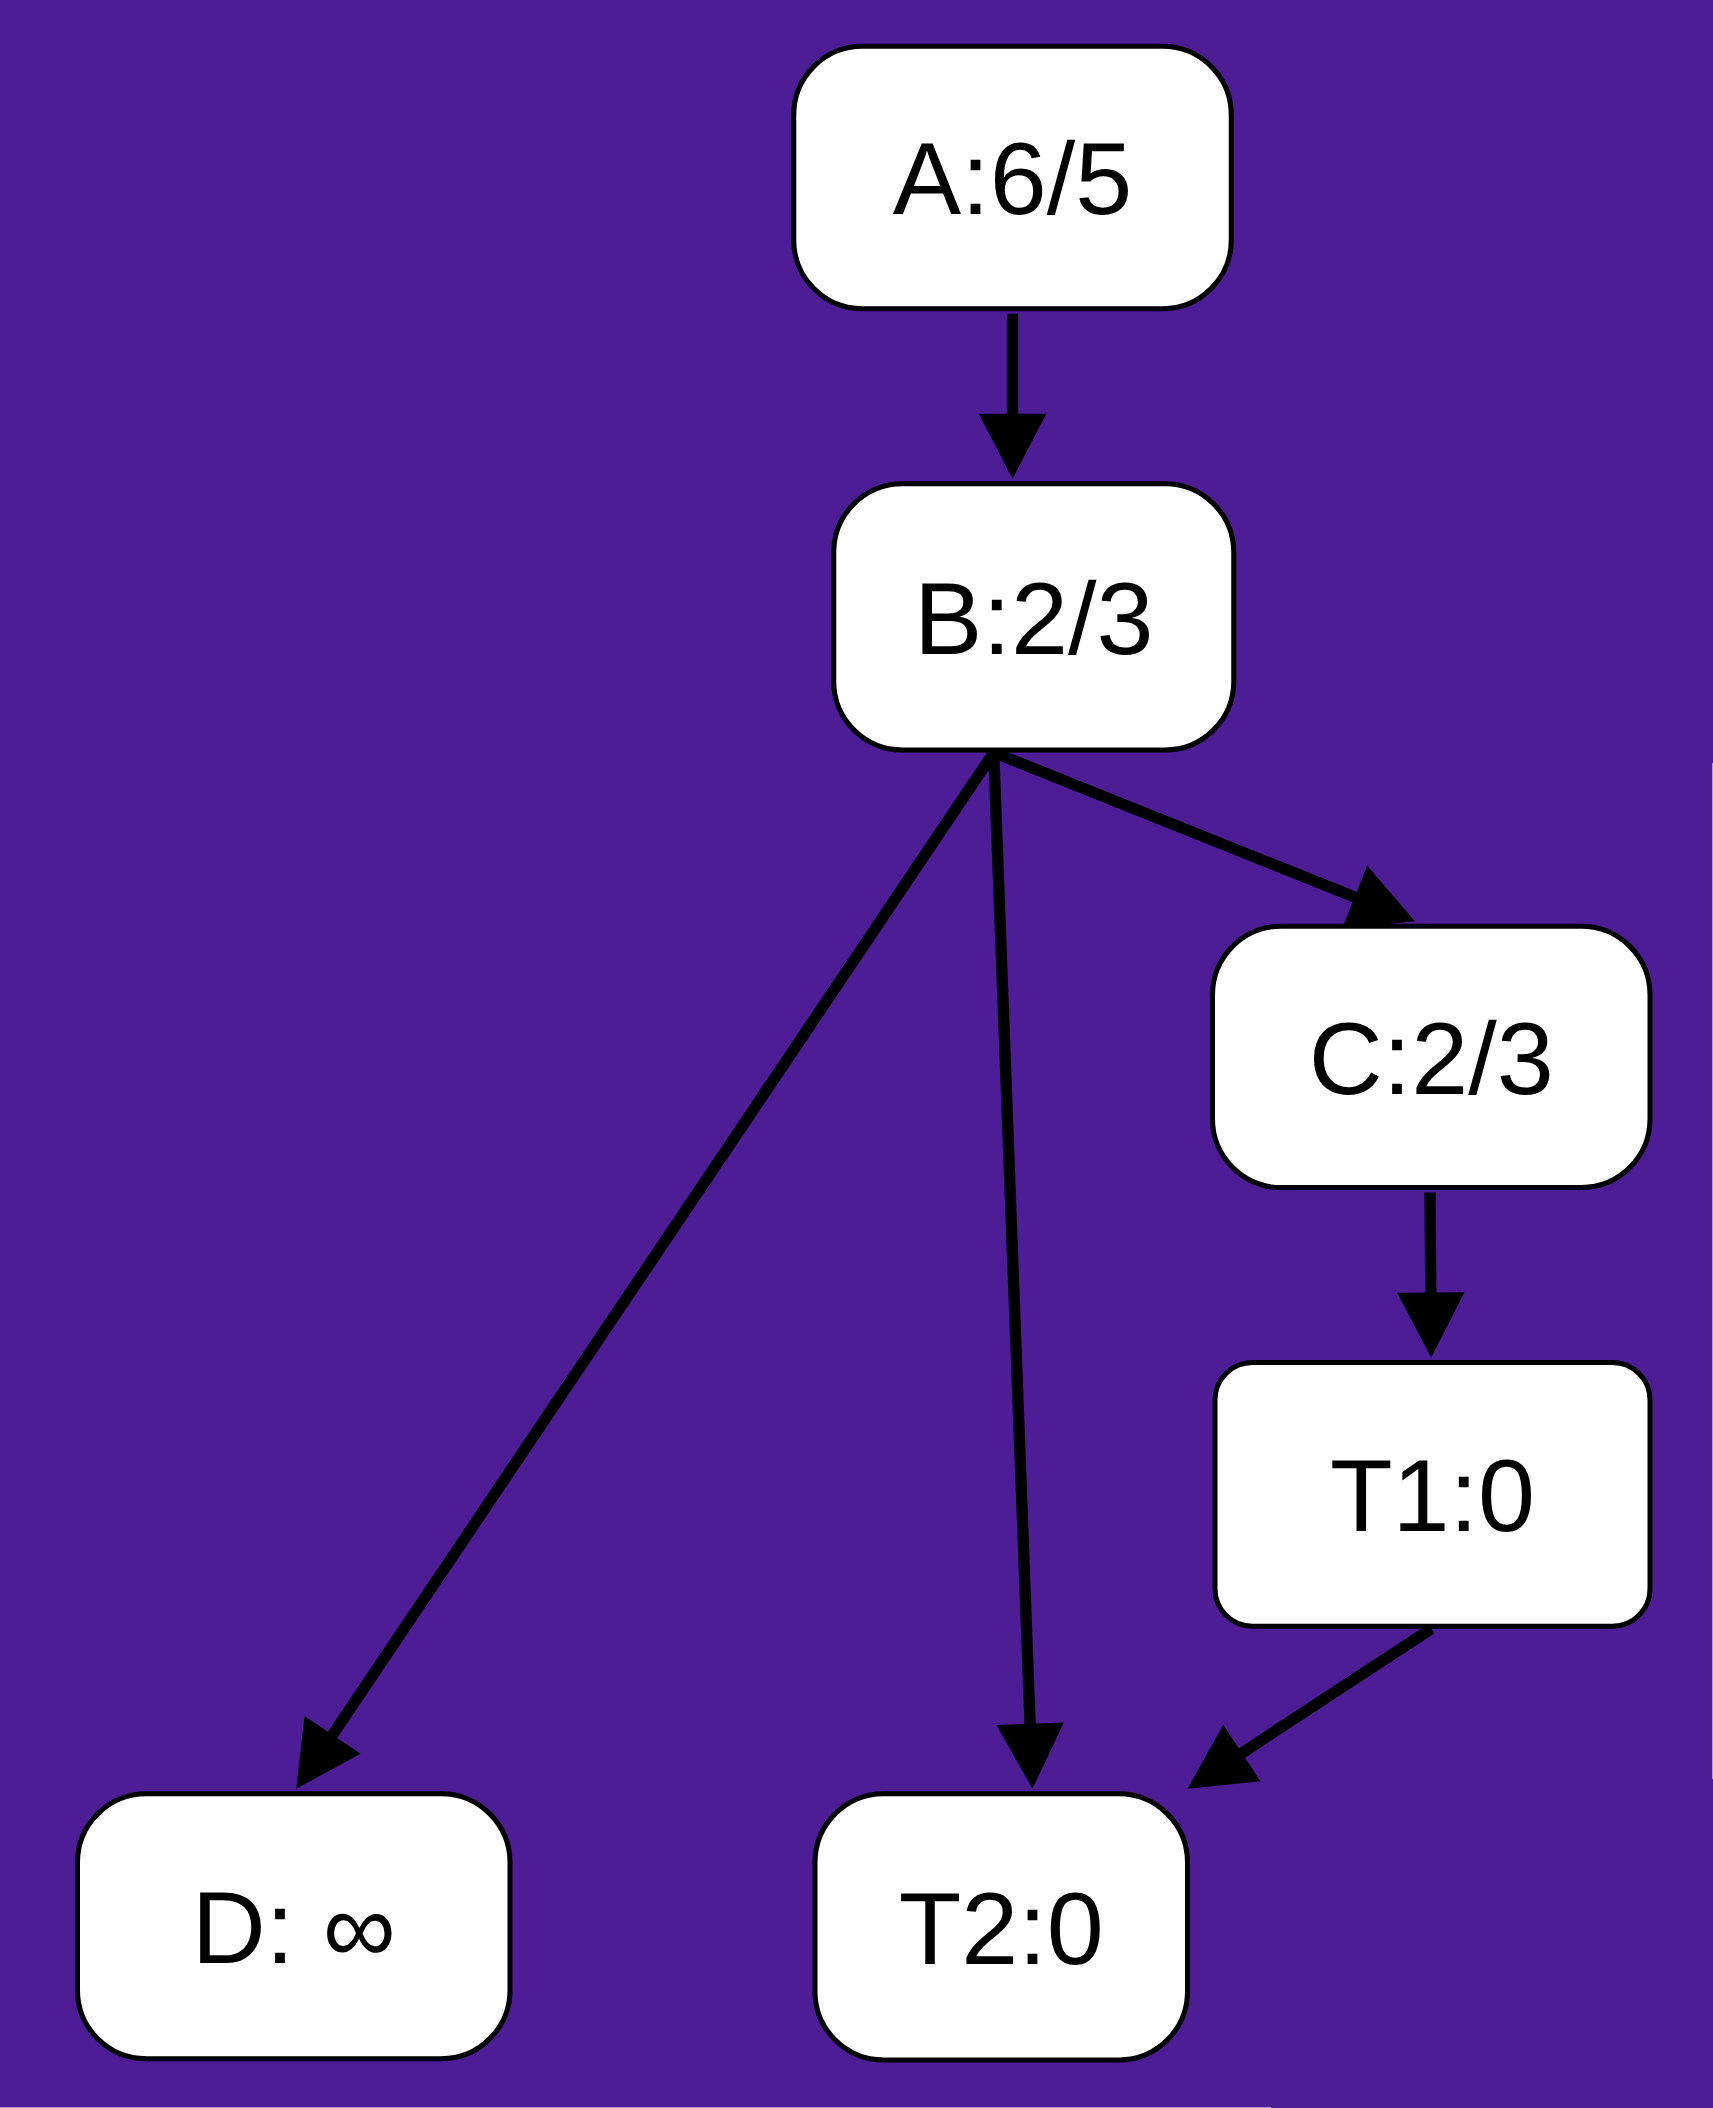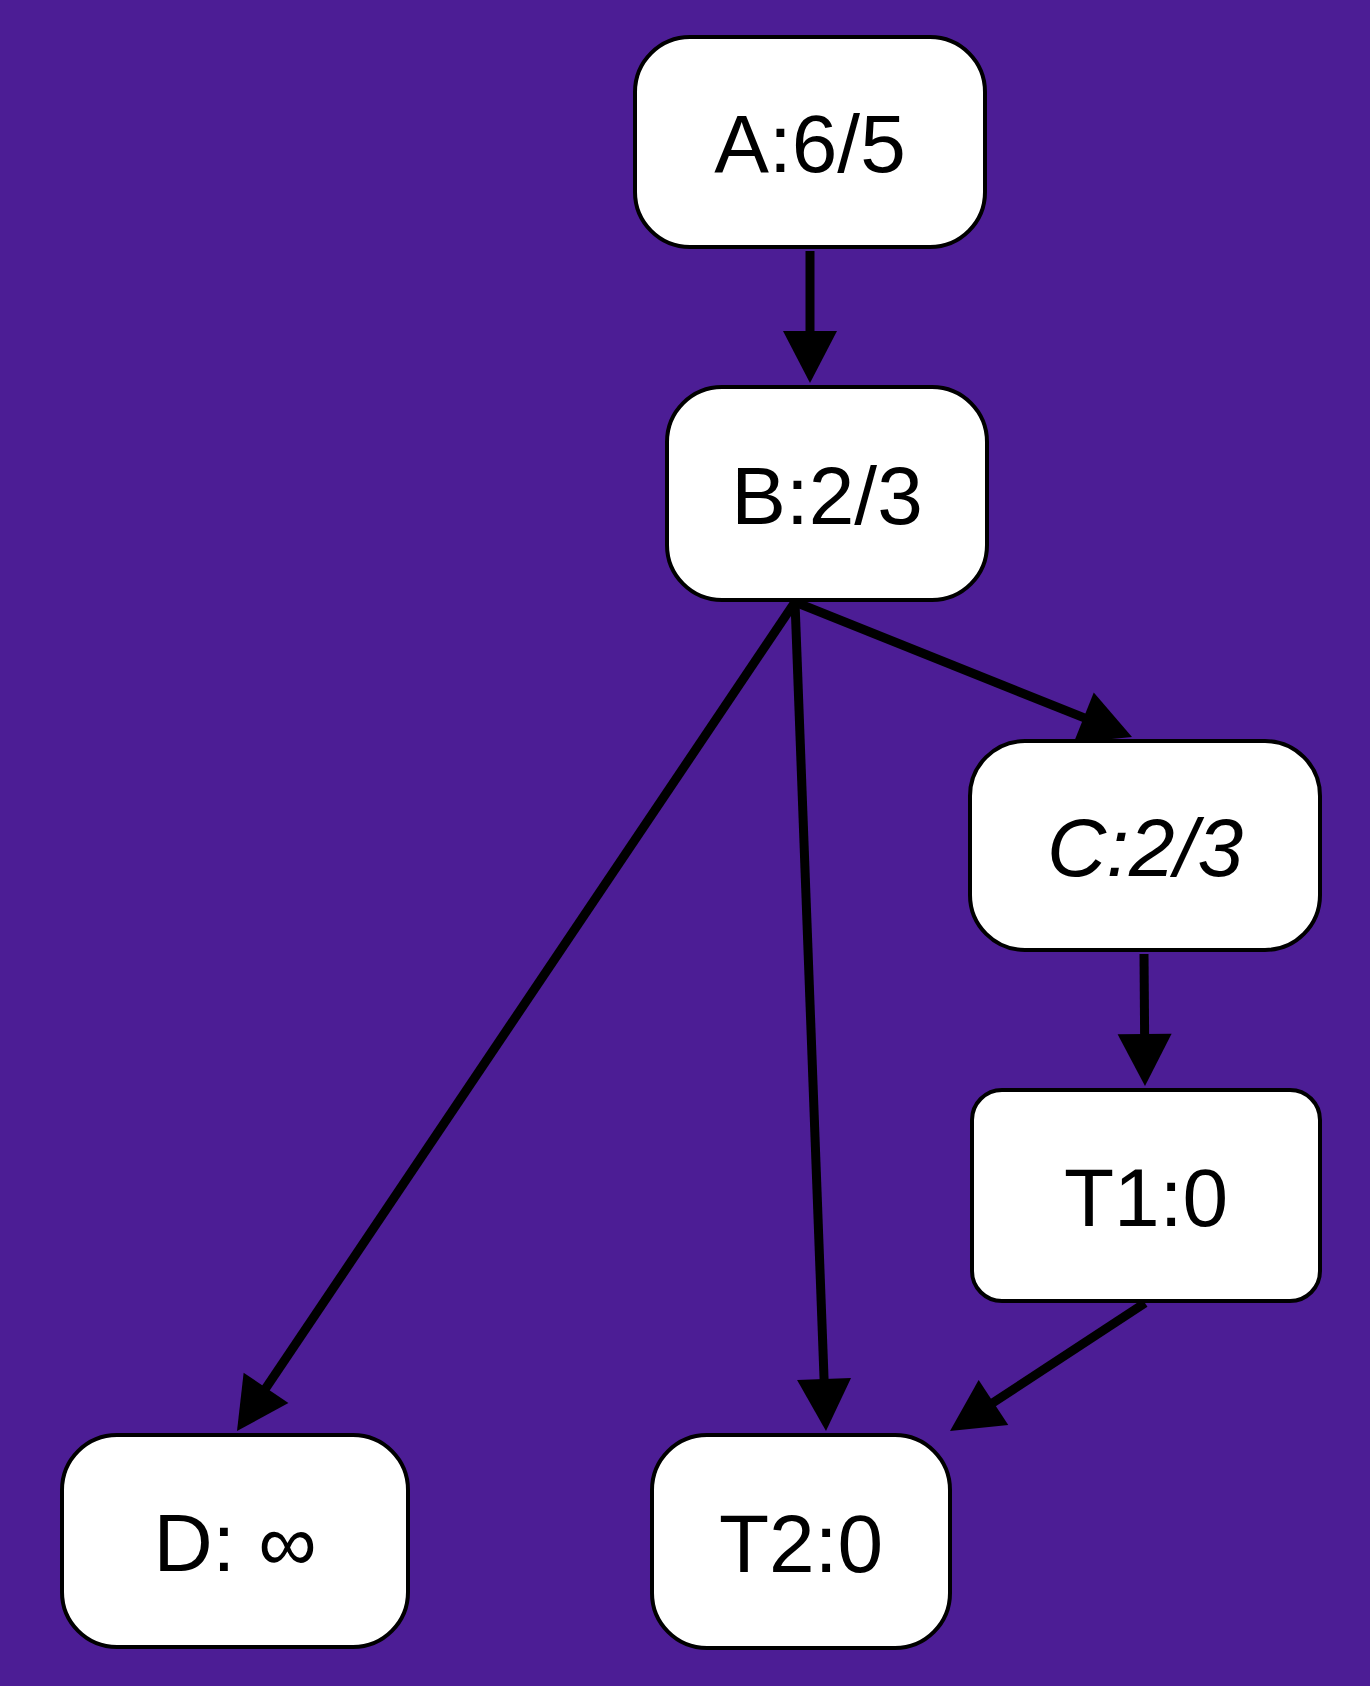--- a/index.html
+++ b/index.html
@@ -78,21 +78,21 @@
         <polygon class="edge-head" points="950,1431 978.6550433133052,1379.8933615592593 1008.2875477091109,1425.0366299747445"></polygon>
       </g>
     </svg>
   <div id="nodes">
       <div class="node" style="left: 633px; top: 35px; width: 354px; height: 214px;">
         <span class="node-label">A:6/5</span>
       </div>
       <div class="node" style="left: 633px; top: 385px; width: 324px; height: 217px; margin-left: 32px;">
         <span class="node-label">B:2/3</span>
       </div>
-      <div class="node" style="left: 968px; top: 739px; width: 354px; height: 213px; font-style: italic;">
+      <div class="node" style="left: 968px; top: 739px; width: 354px; height: 213px;">
         <span class="node-label">C:2/3</span>
       </div>
       <div class="node" style="left: 970px; top: 1088px; width: 352px; height: 215px; border-radius: 32px;">
         <span class="node-label">T1:0</span>
       </div>
       <div class="node" style="left: 60px; top: 1433px; width: 350px; height: 216px;">
         <span class="node-label">D: ∞</span>
       </div>
       <div class="node" style="left: 650px; top: 1433px; width: 302px; height: 217px;">
         <span class="node-label">T2:0</span>

